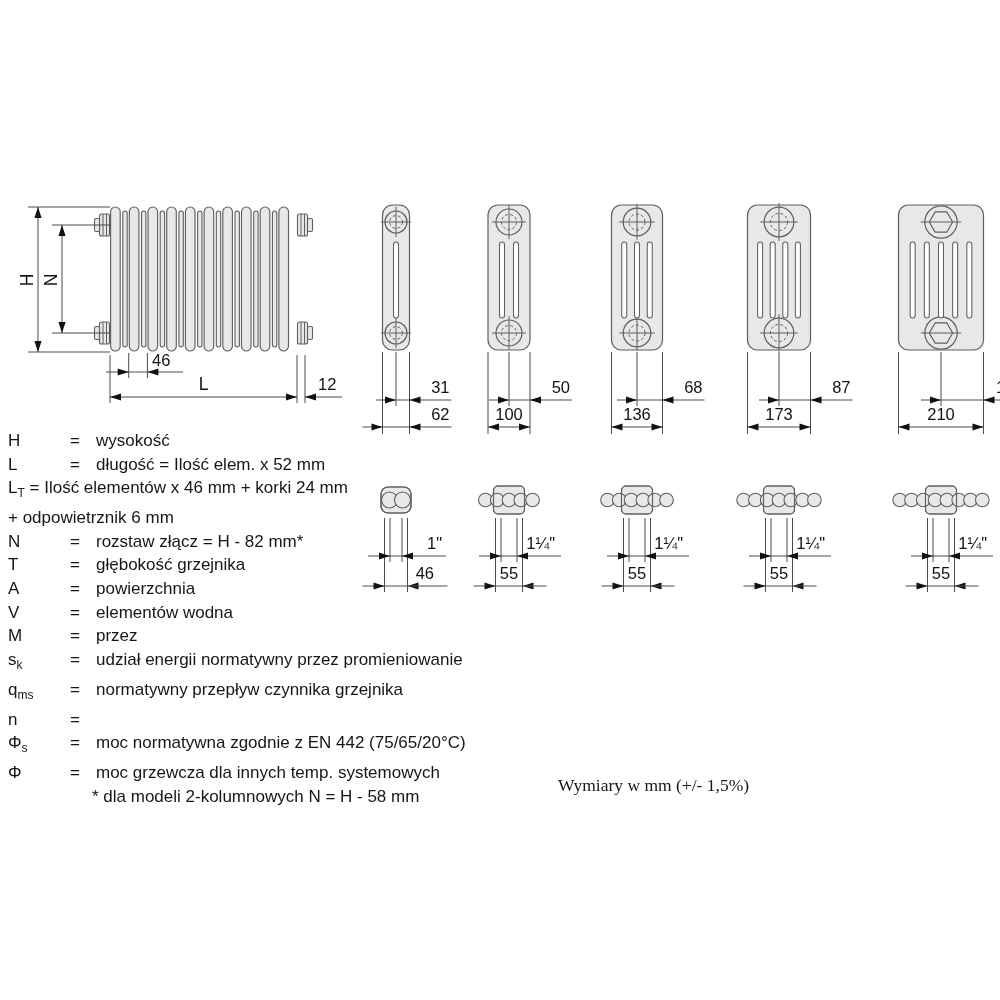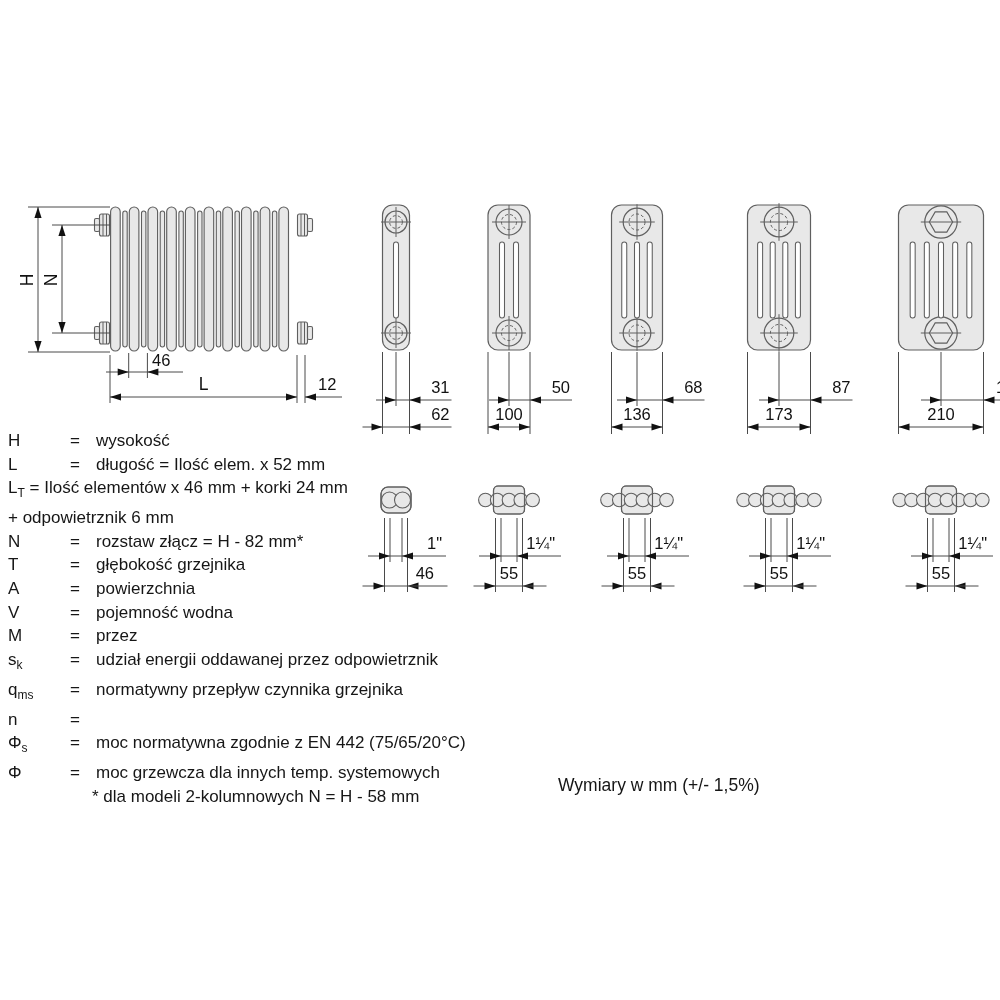--- a/index.html
+++ b/index.html
@@ -4,21 +4,21 @@
 <style>
   html,body{margin:0;padding:0;background:#ffffff;}
   .page{position:relative;width:1000px;height:1000px;background:#fff;overflow:hidden;
         font-family:"Liberation Sans", sans-serif;color:#111;}
   svg text{font-family:"Liberation Sans", sans-serif;}
   .legend{position:absolute;left:8px;top:429px;width:545px;font-size:17px;line-height:23.6px;color:#161616;}
   .legend-row{display:grid;grid-template-columns:62px 26px 1fr;align-items:baseline;}
   .legend-row.inline{display:block;}
   .legend-row.indent{padding-left:84px;}
   .legend sub{font-size:12px;}
-  .note{position:absolute;left:558px;top:775px;font-size:17.5px;color:#161616;}
+  .note{position:absolute;left:558px;top:775px;font-size:17.5px;color:#161616;font-family:Liberation Serif, serif;}
 </style>
 </head>
 <body>
 
 <div class="page">
   <svg id="drawing" width="1000" height="1000" viewBox="0 0 1000 1000">
       <g>
         <rect x="110.6" y="207" width="9.6" height="144" rx="4.8" ry="4.8" fill="#e8e8e8" stroke="#5f5f5f" stroke-width="1.15"></rect>
         <rect x="122.8" y="211" width="4.4" height="136" rx="2.2" ry="2.2" fill="#e8e8e8" stroke="#5f5f5f" stroke-width="1.1"></rect>
         <rect x="129.29999999999998" y="207" width="9.6" height="144" rx="4.8" ry="4.8" fill="#e8e8e8" stroke="#5f5f5f" stroke-width="1.15"></rect>
@@ -407,31 +407,31 @@
         <span>głębokość grzejnika</span>
       </div>
       <div class="legend-row">
         <span>A</span>
         <span>=</span>
         <span>powierzchnia</span>
       </div>
       <div class="legend-row">
         <span>V</span>
         <span>=</span>
-        <span>pojemność wodna</span>
+        <span>elementów wodna</span>
       </div>
       <div class="legend-row">
         <span>M</span>
         <span>=</span>
         <span>przez</span>
       </div>
       <div class="legend-row">
         <span>s<sub>k</sub></span>
         <span>=</span>
-        <span>udział energii oddawanej przez odpowietrznik</span>
+        <span>udział energii normatywny przez promieniowanie</span>
       </div>
       <div class="legend-row">
         <span>q<sub>ms</sub></span>
         <span>=</span>
         <span>normatywny przepływ czynnika grzejnika</span>
       </div>
       <div class="legend-row">
         <span>n</span>
         <span>=</span>
       </div>

